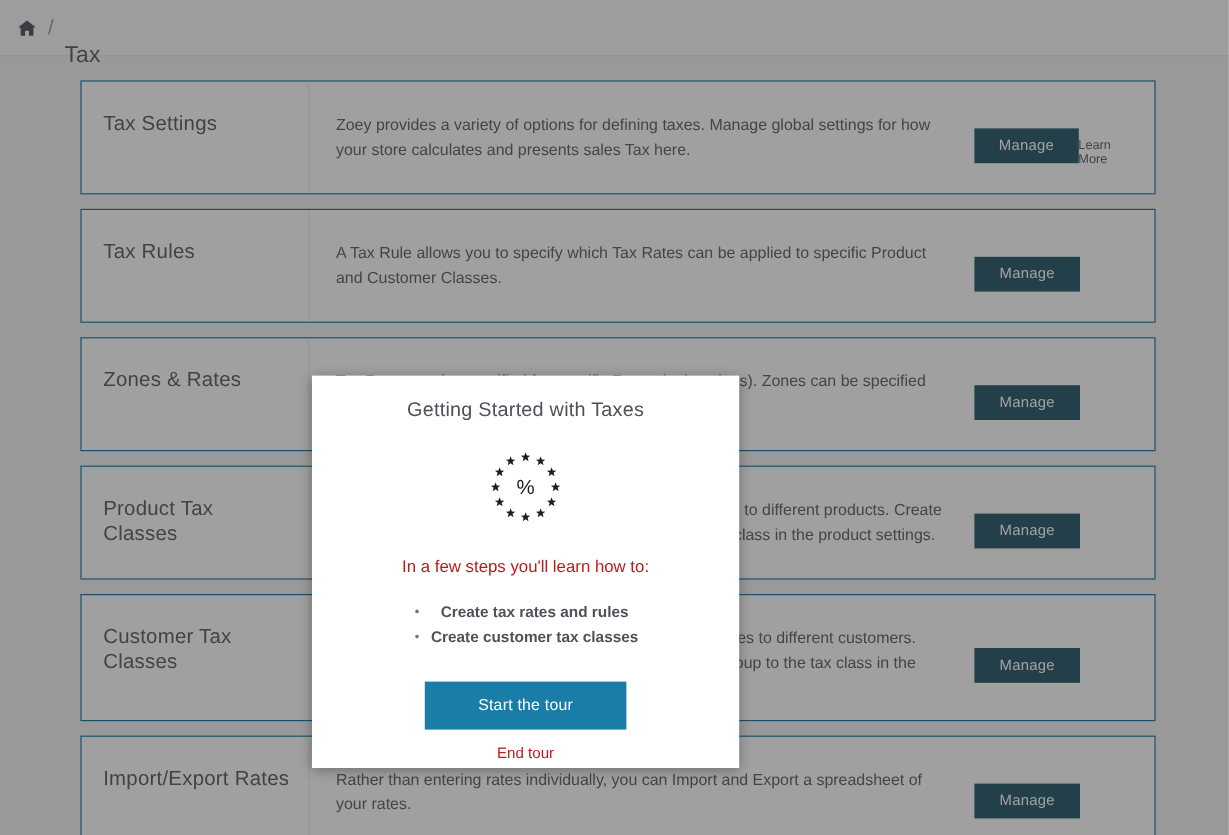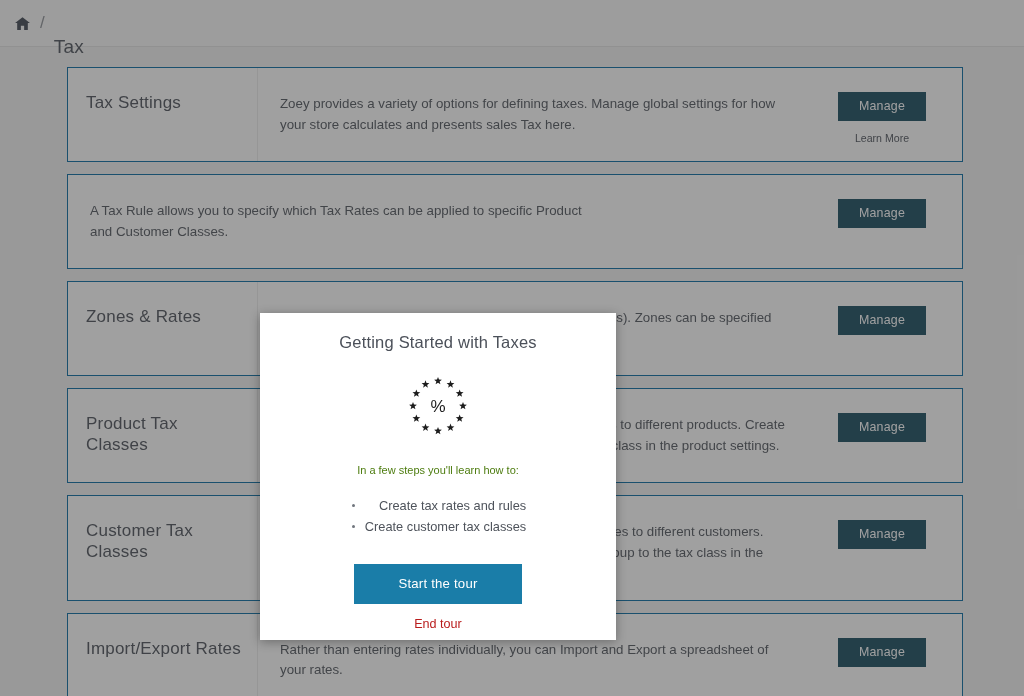--- a/index.html
+++ b/index.html
@@ -77,21 +77,21 @@
     font-size: 13.3px;
     line-height: 1.55;
     color: #4e535b;
     max-width: 505px;
   }
 
   .cell-action {
     flex: 0 0 150px;
     padding: 24px 10px 10px 0;
     display: flex;
-    flex-direction: column;
+    flex-direction: row;
     align-items: center;
   }
   .btn-manage {
     display: block;
     width: 88px;
     padding: 7px 0 8px;
     text-align: center;
     background: #14485c;
     color: #ffffff;
     font-size: 12.4px;
@@ -136,29 +136,30 @@
     margin-top: 6px;
   }
   #modal .emblem-wrap {
     margin: 18px auto 0;
     width: 78px;
     height: 72px;
     position: relative;
   }
   #modal .intro-text {
     margin-top: 22px;
-    font-size: 11px;
-    color: #4d7c0f;
+    font-size: 14px;
+    color: #b91c1c;
   }
   #modal ul.benefit-list {
     margin: 20px 0 0 0;
     padding: 0;
     list-style: none;
     display: inline-block;
-    text-align: right;
+    text-align: center;
+    font-weight: bold;
   }
   #modal ul.benefit-list li {
     font-size: 12.8px;
     color: #4e535b;
     line-height: 1.62;
     padding-left: 15px;
     position: relative;
   }
   #modal ul.benefit-list li::before {
     content: "";
@@ -216,20 +217,23 @@
       <div class="cell-desc">
         <div class="desc-text">Zoey provides a variety of options for defining taxes. Manage global settings for how your store calculates and presents sales Tax here.</div>
       </div>
       <div class="cell-action">
         <button class="btn-manage">Manage</button>
         <a class="link-learn-more">Learn More</a>
       </div>
     </div>
 
     <div class="row-card">
+      <div class="cell-title">
+        <div class="title-text">Tax Rules</div>
+      </div>
       <div class="cell-desc">
         <div class="desc-text">A Tax Rule allows you to specify which Tax Rates can be applied to specific Product and Customer Classes.</div>
       </div>
       <div class="cell-action">
         <button class="btn-manage">Manage</button>
       </div>
     </div>
 
     <div class="row-card">
       <div class="cell-title">

